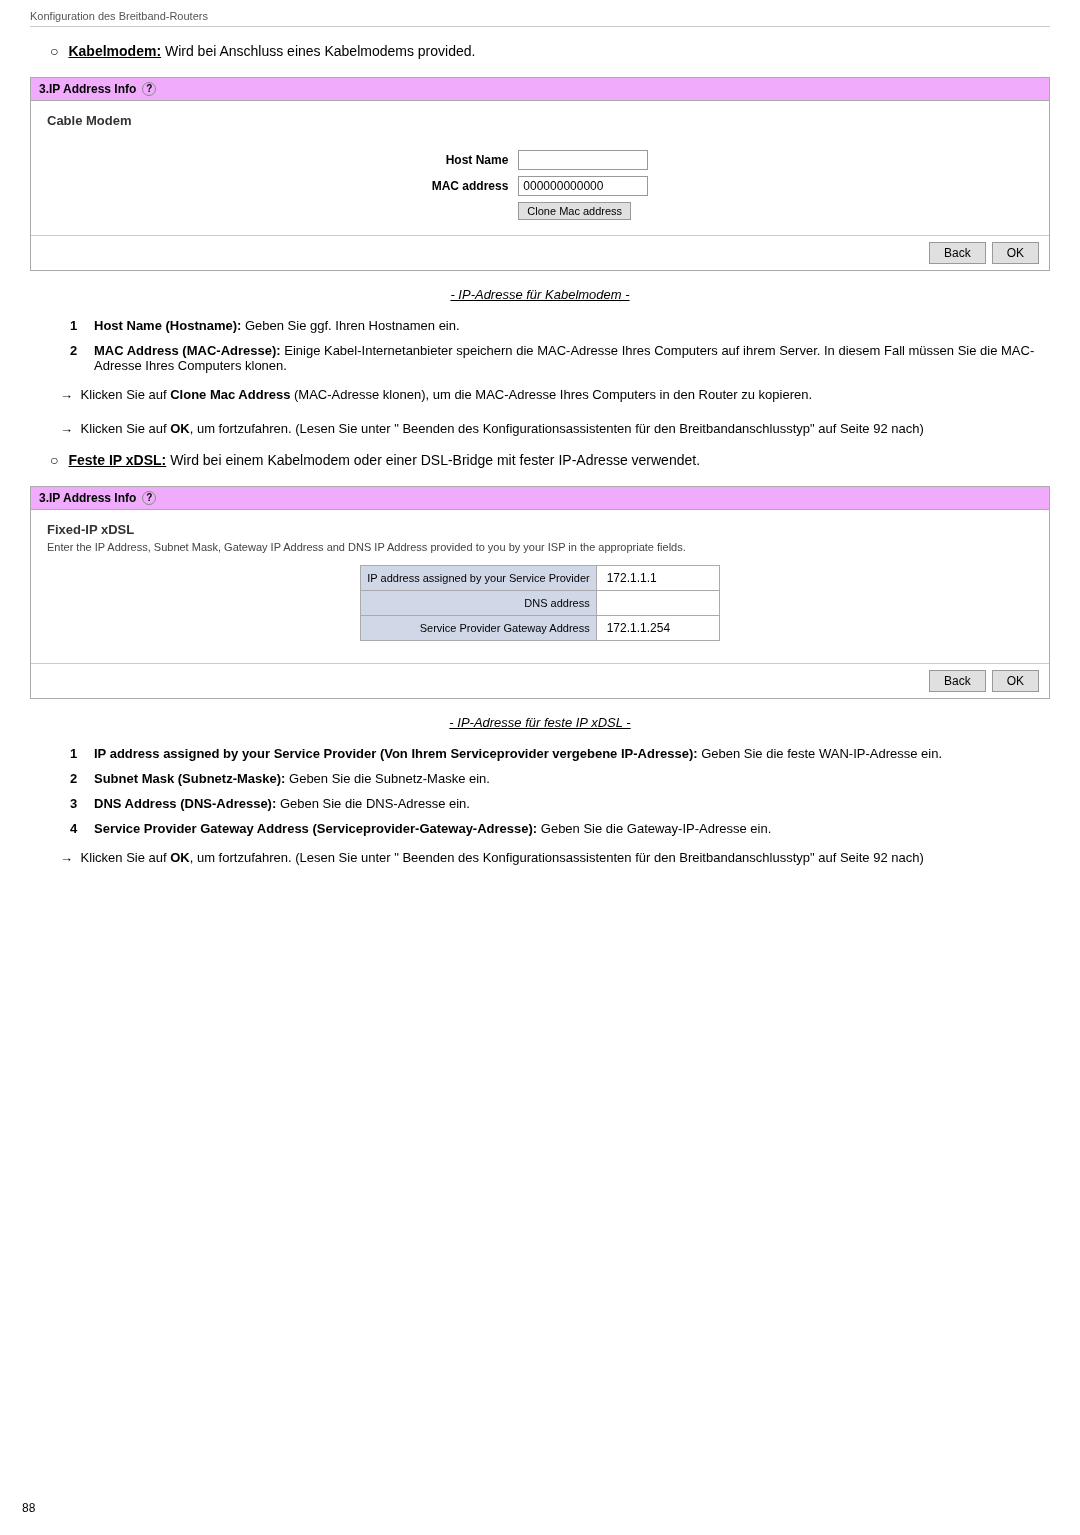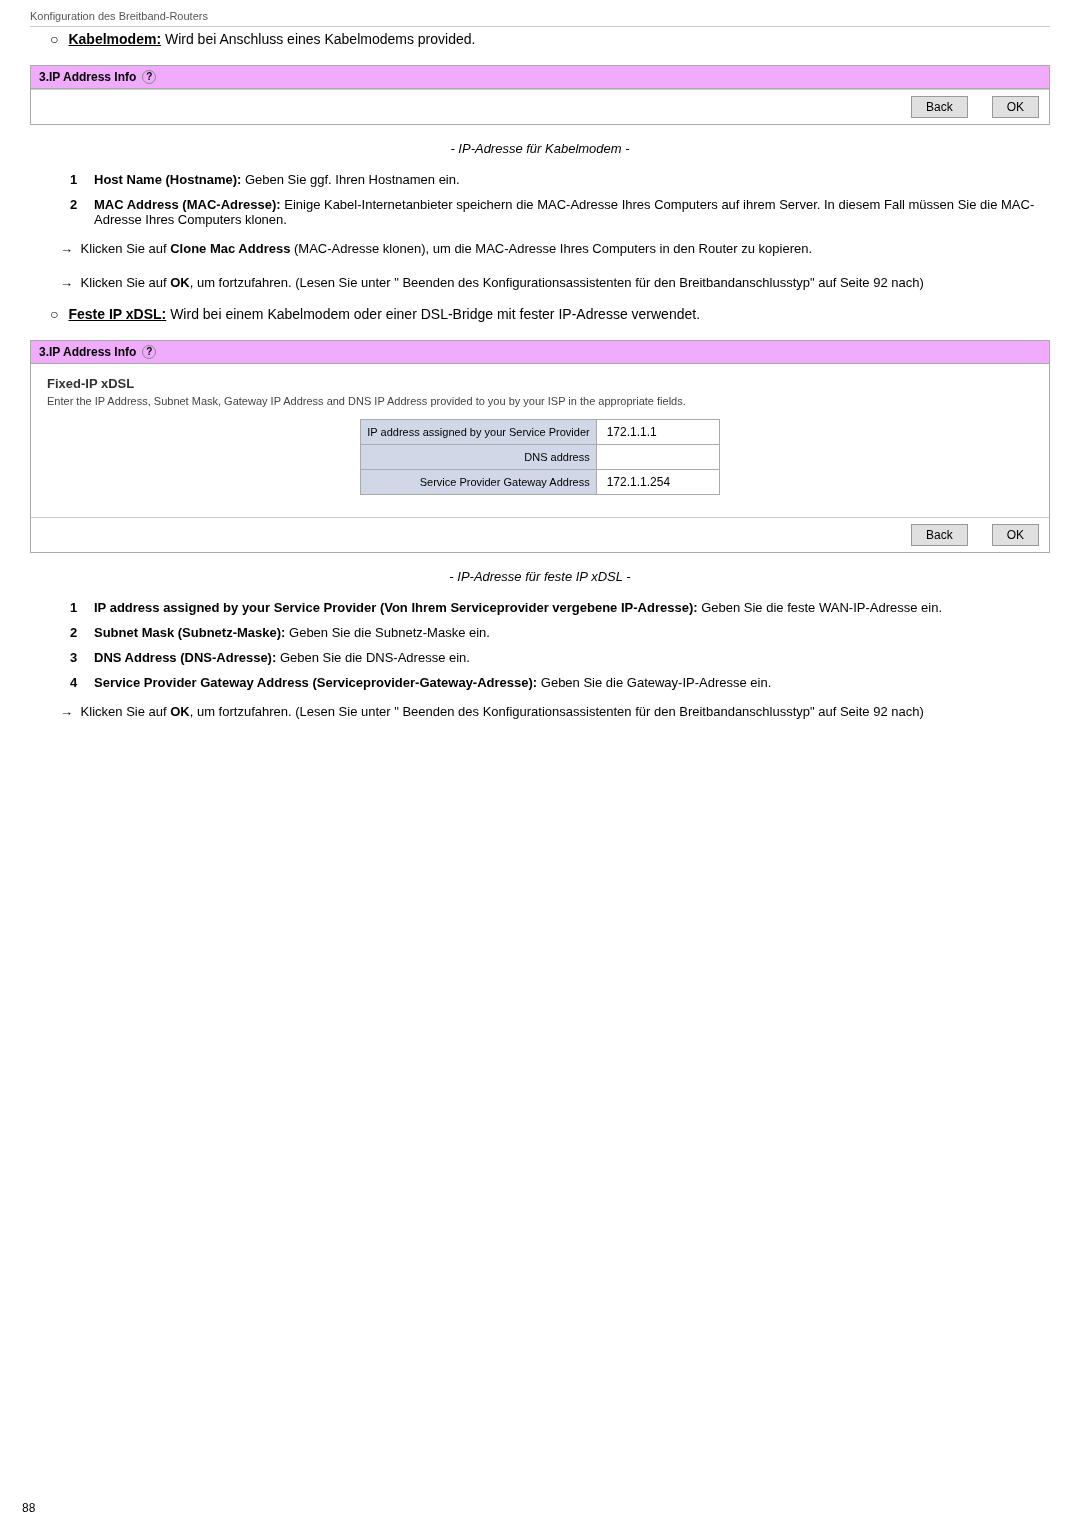--- a/index.html
+++ b/index.html
@@ -10,21 +10,21 @@
       color: #000;
       width: 1080px;
       min-height: 1535px;
       padding: 10px 30px 30px 30px;
     }
     .page-header {
       font-size: 11px;
       color: #555;
       border-bottom: 1px solid #ccc;
       padding-bottom: 4px;
-      margin-bottom: 4px;
+      margin-bottom: 16px;
     }
     .section-intro {
       margin-bottom: 18px;
       font-size: 14px;
       display: flex;
       align-items: baseline;
       gap: 6px;
       padding-left: 20px;
     }
     .circle-bullet {
@@ -133,36 +133,37 @@
       padding: 2px 4px;
       font-size: 12px;
       width: 110px;
       outline: none;
     }
     
     .panel-footer {
       display: flex;
       justify-content: flex-end;
       padding: 6px 10px;
-      gap: 24px;
+      gap: 6px;
       border-top: 1px solid #ccc;
     }
     .panel-footer button {
       border: 1px solid #999;
       background: #e0e0e0;
       padding: 3px 14px;
       font-size: 12px;
       cursor: pointer;
     }
     
     .caption {
       text-align: center;
       font-style: italic;
       margin: 10px 0 16px 0;
       font-size: 13px;
+      text-decoration: underline;
     }
     .numbered-list {
       list-style: none;
       padding-left: 40px;
       margin-bottom: 12px;
     }
     .numbered-list li {
       margin-bottom: 10px;
       font-size: 13px;
       display: flex;
@@ -198,20 +199,46 @@
 
 <div class="section-intro">
   <span class="circle-bullet">○</span>
   <span><span class="underline-bold">Kabelmodem:</span> <span>Wird bei Anschluss eines Kabelmodems provided.</span></span>
 </div>
 
 <div class="panel">
   <div class="panel-header">
     <span>3.IP Address Info</span>
     <span class="question-icon">?</span>
+  </div>
+  <div class="panel-body">
+    <div class="panel-section-title">Cable Modem</div>
+    <br>
+    <table class="form-table">
+      <tbody>
+          <tr>
+        <td class="label-cell">Host Name</td>
+        <td>
+          <input type="text" value="" style="">
+        </td>
+      </tr>
+      <tr>
+        <td class="label-cell">MAC address</td>
+        <td>
+          <input type="text" value="000000000000" style="">
+        </td>
+      </tr>
+      <tr>
+        <td></td>
+        <td>
+          <button>Clone Mac address</button>
+        </td>
+      </tr>
+    </tbody>
+      </table>
   </div>
   <div class="panel-footer">
     <button>Back</button>
     <button>OK</button>
   </div>
 </div>
 
 <div class="caption">- IP-Adresse für Kabelmodem -</div>
 
 <ol class="numbered-list">

